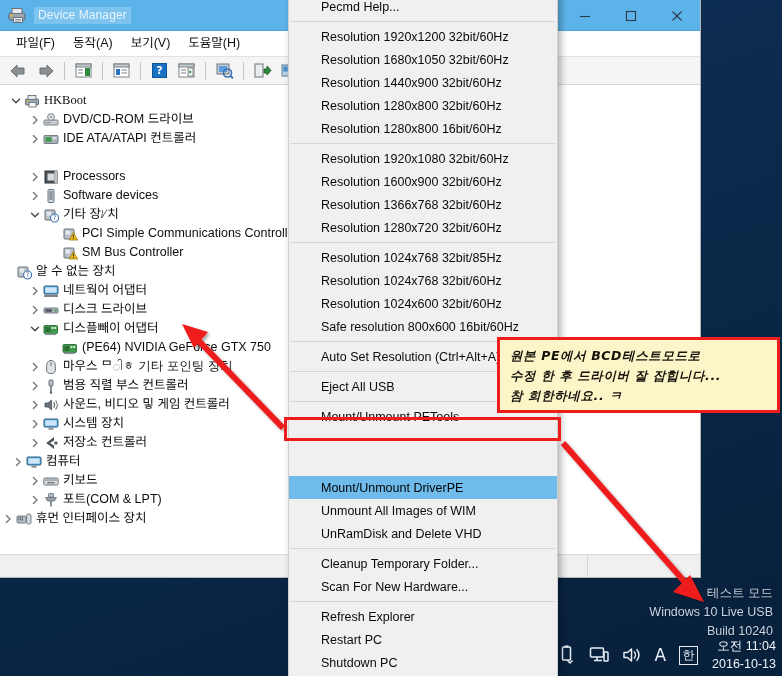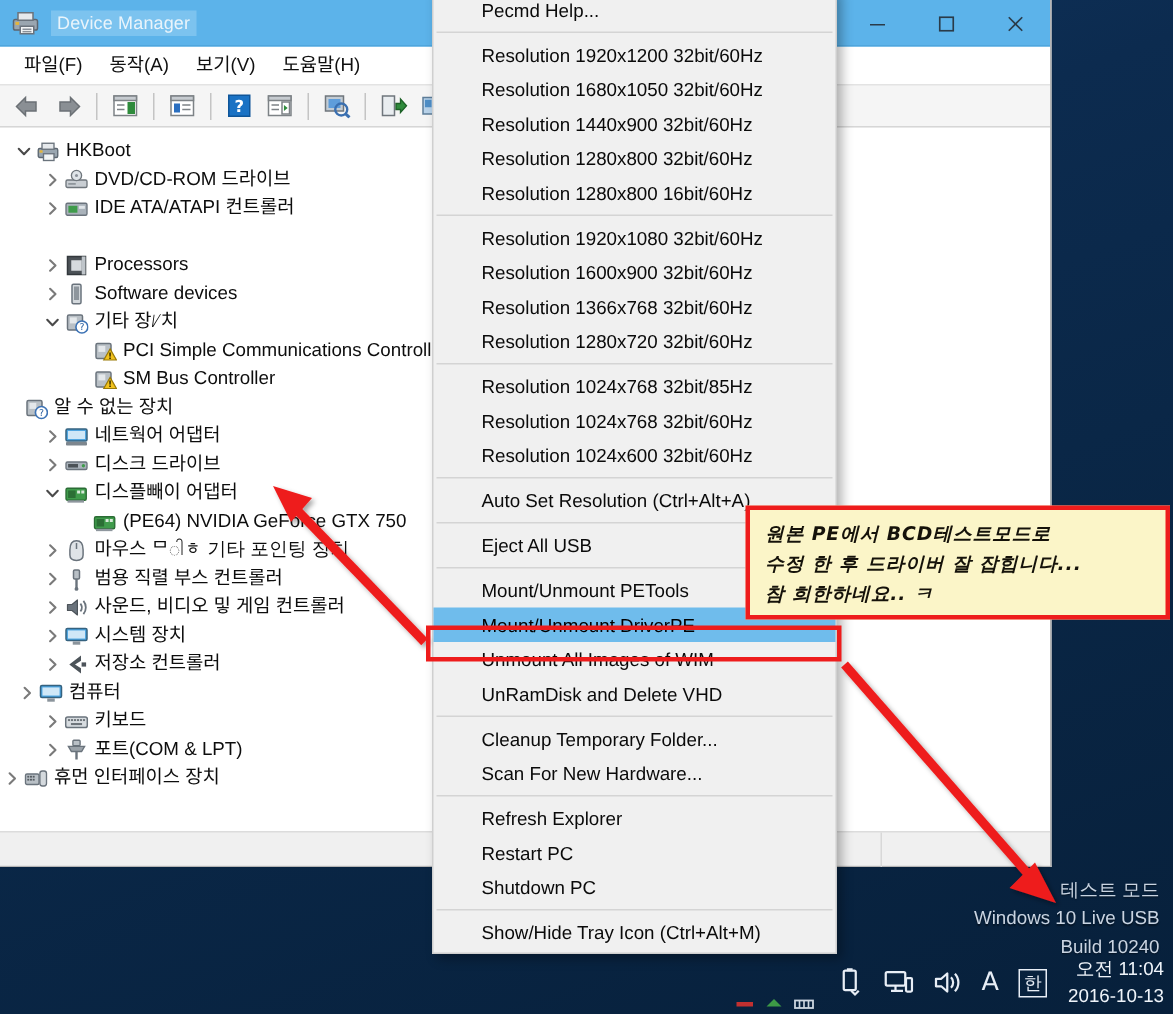--- a/index.html
+++ b/index.html
@@ -145,20 +145,21 @@
     height: 23px;
     display: flex; align-items: center;
     padding-left: 32px;
     font-size: 12.5px;
     color: #0a0a0a;
     white-space: nowrap;
   }
   .ctx-item.selected {
     background: #6fbcec;
     color: #000;
+    margin-top: 48px;
   }
   .ctx-sep {
     height: 1px; background: #d4d4d4;
     margin: 3px 2px 3px 2px;
   }
 
   
   #redbox {
     position: absolute;
     left: 284px; top: 417px;
@@ -365,21 +366,21 @@
       <svg width="19" height="17" viewBox="0 0 19 17">
         <rect x="2" y="3" width="7" height="11" fill="#b9d3ea" stroke="#5d7d99" stroke-width="1"></rect>
         <rect x="3.3" y="4.5" width="4.4" height="5" fill="#4f8fc7"></rect>
         <circle cx="14" cy="10.5" r="4.4" fill="#2f8b3c"></circle>
         <path d="M14 7.6 L14 12 M11.8 10.2 L14 12.6 L16.2 10.2" stroke="#fff" stroke-width="1.4" fill="none"></path>
       </svg>
     </div>
   </div>
 
   <div class="tree-area" id="tree-area">
-      <div class="trow" style="padding-left: 8px;">
+      <div class="trow" style="padding-left: 8px; font-family: Liberation Serif, serif;">
         <span class="chev">
           <svg width="10" height="10" viewBox="0 0 10 10">
             <path d="M1.5 3.2 L5 6.8 L8.5 3.2" fill="none" stroke="#4a4a4a" stroke-width="1.4" stroke-linecap="round" stroke-linejoin="round"></path>
           </svg>
         </span>
         <span class="ticon">
           <svg width="16" height="16" viewBox="0 0 16 16">
             <rect x="1.5" y="6" width="13" height="6" rx="1" fill="#9aa6b0" stroke="#5c6670" stroke-width=".9"></rect>
             <rect x="4" y="2.5" width="8" height="4" fill="#e6e9ec" stroke="#6a737c" stroke-width=".9"></rect>
             <rect x="5" y="9.5" width="7" height="4.5" fill="#f3f5f6" stroke="#6a737c" stroke-width=".9"></rect>
@@ -736,20 +737,21 @@
     <div class="ctx-item">Resolution 1280x800 16bit/60Hz</div>
     <div class="ctx-sep"></div>
     <div class="ctx-item">Resolution 1920x1080 32bit/60Hz</div>
     <div class="ctx-item">Resolution 1600x900 32bit/60Hz</div>
     <div class="ctx-item">Resolution 1366x768 32bit/60Hz</div>
     <div class="ctx-item">Resolution 1280x720 32bit/60Hz</div>
     <div class="ctx-sep"></div>
     <div class="ctx-item">Resolution 1024x768 32bit/85Hz</div>
     <div class="ctx-item">Resolution 1024x768 32bit/60Hz</div>
     <div class="ctx-item">Resolution 1024x600 32bit/60Hz</div>
+    <div class="ctx-item">Safe resolution 800x600 16bit/60Hz</div>
     <div class="ctx-sep"></div>
     <div class="ctx-item">Auto Set Resolution (Ctrl+Alt+A)</div>
     <div class="ctx-sep"></div>
     <div class="ctx-item">Eject All USB</div>
     <div class="ctx-sep"></div>
     <div class="ctx-item">Mount/Unmount PETools</div>
     <div class="ctx-item selected">Mount/Unmount DriverPE</div>
     <div class="ctx-item">Unmount All Images of WIM</div>
     <div class="ctx-item">UnRamDisk and Delete VHD</div>
     <div class="ctx-sep"></div>

